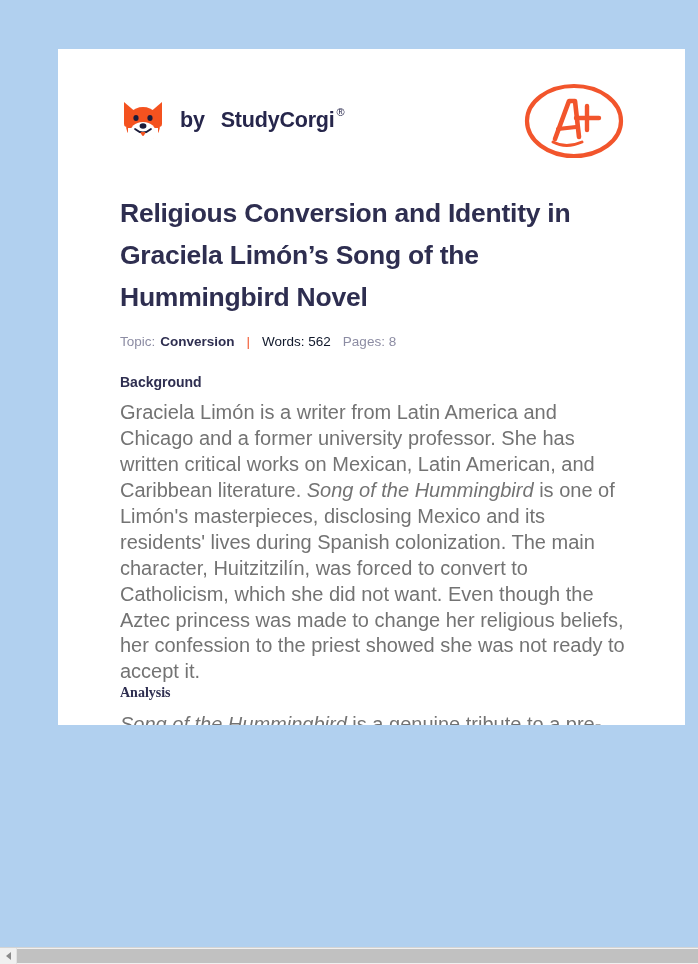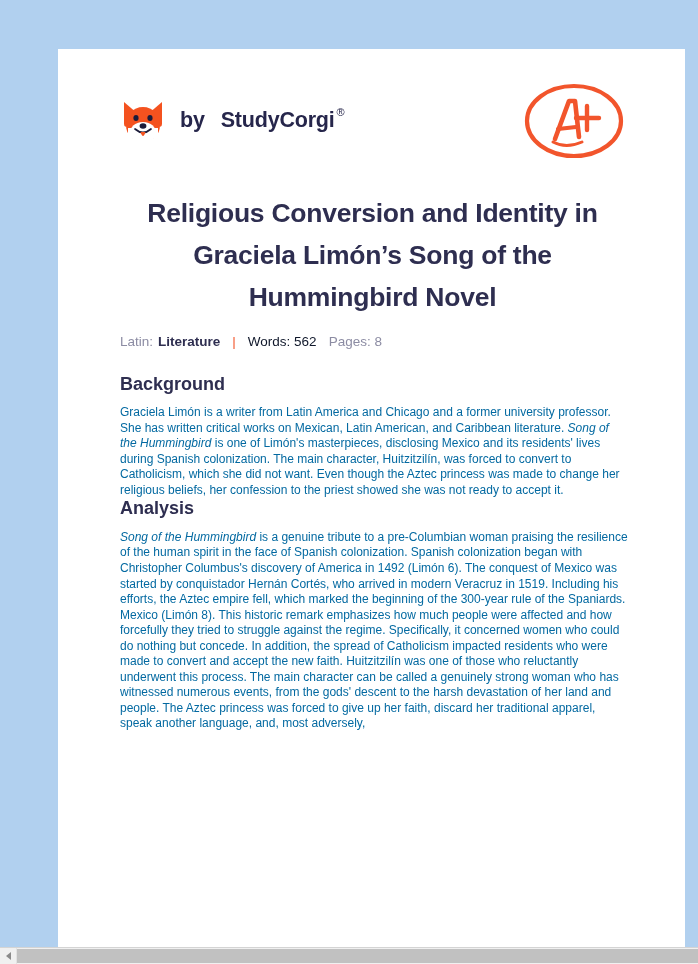--- a/index.html
+++ b/index.html
@@ -10,21 +10,21 @@
     height: 964px;
     overflow: hidden;
     background: #b1d0ef;
     font-family: "Liberation Sans", sans-serif;
   }
 
   #viewport {
     position: absolute;
     left: 0; top: 0;
     width: 698px;
-    height: 947px;
+    height: 725px;
     background: #b1d0ef;
     overflow: hidden;
   }
 
   
   #paper {
     position: absolute;
     left: 58px;
     top: 49px;
     width: 627px;
@@ -79,21 +79,20 @@
 
   
   .doc-title {
     margin: 26px 0 0 0;
     font-size: 26.5px;
     line-height: 1.58;
     font-weight: 700;
     color: #2e2e50;
     letter-spacing: -0.25px;
     max-width: 505px;
-    text-align: center;
   }
 
   
   .doc-meta {
     margin-top: 15px;
     font-size: 13.5px;
     color: #8c8ca3;
     display: flex;
     align-items: baseline;
     white-space: nowrap;
@@ -107,31 +106,31 @@
   .doc-meta .m-sep {
     color: #f2552c;
     margin: 0 12px;
   }
   .doc-meta .m-words { color: #0f172a; }
   .doc-meta .m-pages { color: #8c8ca3; margin-left: 12px; }
 
   
   .doc-body { margin-top: 25px; }
   .sec-head {
-    font-size: 18px;
+    font-size: 14px;
     font-weight: 700;
     color: #2e2e50;
     margin: 0 0 10px 0;
     line-height: 1.2;
   }
-  .sec-head.tight { margin-top: 0px; }
+  .sec-head.tight { margin-top: 0px; font-family: Liberation Serif, serif; }
   .para {
-    font-size: 12px;
+    font-size: 20px;
     line-height: 1.295;
-    color: #0369a1;
+    color: #737373;
     margin: 0 0 0 0;
     max-width: 512px;
     text-align: left;
   }
   .para em { font-style: italic; }
 
   
   #hscroll {
     position: absolute;
     left: 0;
@@ -216,22 +215,22 @@
           <path d="M38 50 L56 48" fill="none" stroke="#f2552c" stroke-width="4.2" stroke-linecap="round"></path>
           <path d="M67 27 L67 51" fill="none" stroke="#f2552c" stroke-width="4.4" stroke-linecap="round"></path>
           <path d="M56 39 L79 39" fill="none" stroke="#f2552c" stroke-width="4.4" stroke-linecap="round"></path>
           <path d="M33 63 Q46 70 62 63" fill="none" stroke="#f2552c" stroke-width="3" stroke-linecap="round"></path>
         </svg>
       </div>
 
       <h1 class="doc-title">Religious Conversion and Identity in Graciela Limón’s Song of the Hummingbird Novel</h1>
 
       <div class="doc-meta">
-        <span class="m-label">Latin:</span>
-        <span class="m-topic">Literature</span>
+        <span class="m-label">Topic:</span>
+        <span class="m-topic">Conversion</span>
         <span class="m-sep">|</span>
         <span class="m-words">Words: 562</span>
         <span class="m-pages">Pages: 8</span>
       </div>
 
       <div class="doc-body">
 
         <h2 class="sec-head">Background</h2>
         <p class="para"><span>Graciela Limón is a writer from Latin America and Chicago and a former university professor. She has written critical works on Mexican, Latin American, and Caribbean literature. </span><em>Song of the Hummingbird</em><span> is one of Limón's masterpieces, disclosing Mexico and its residents' lives during Spanish colonization. The main character, Huitzitzilín, was forced to convert to Catholicism, which she did not want. Even though the Aztec princess was made to change her religious beliefs, her confession to the priest showed she was not ready to accept it.</span></p>
 

